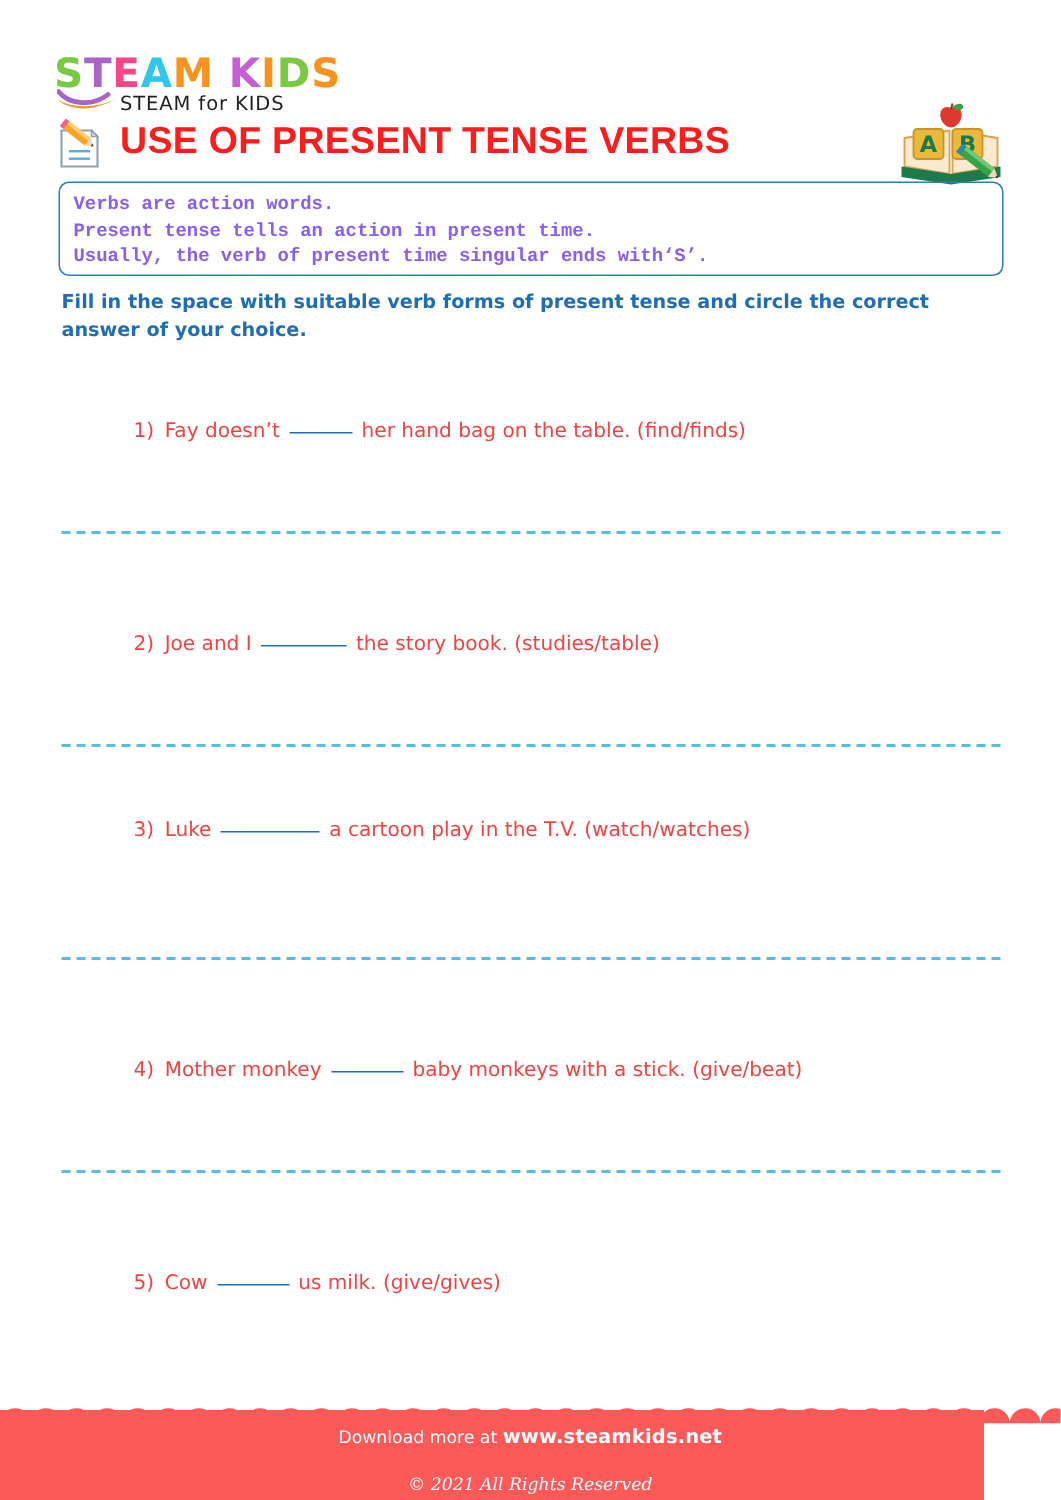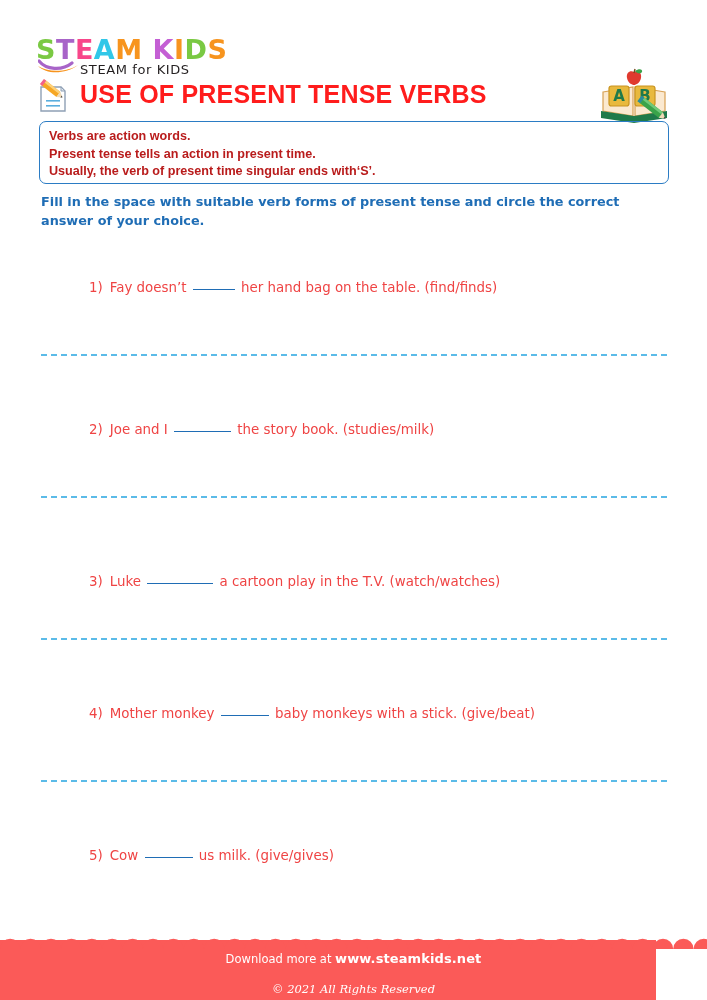--- a/index.html
+++ b/index.html
@@ -125,25 +125,25 @@
     left: 39px;
     top: 121px;
     width: 630px;
     height: 63px;
     box-sizing: border-box;
     border: 1.6px solid #2b7cc4;
     border-radius: 7px;
     padding: 6px 10px 0 9px;
   }
   .info-line {
-    font-family: Liberation Sans, sans-serif;
+    font-family: Liberation Mono, monospace;
     font-weight: bold;
     font-size: 12.6px;
     line-height: 17.5px;
-    color: #b91c1c;
+    color: #8b5cf6;
     white-space: nowrap;
   }
 
   
   .instructions {
     position: absolute;
     left: 41px;
     top: 193px;
     width: 626px;
     font-family: "DejaVu Sans", sans-serif;
@@ -297,25 +297,25 @@
   </div>
 
   <div class="instructions">Fill in the space with suitable verb forms of present tense and circle the correct answer of your choice.</div>
 
   <div class="questions" id="questions">
       <div class="q-block">
         <div class="q-text" style="top: 18px;"><span class="qnum">1)</span><span>Fay doesn’t</span> <span class="q-blank" style="width: 42px;"></span> <span>her hand bag on the table. (find/finds)</span></div>
         <div class="q-sep" style="top: 92px; border-top-color: rgb(91, 187, 232);"></div>
       </div>
       <div class="q-block">
-        <div class="q-text" style="top: 160px;"><span class="qnum">2)</span><span>Joe and I</span> <span class="q-blank" style="width: 57px;"></span> <span>the story book. (studies/milk)</span></div>
+        <div class="q-text" style="top: 160px;"><span class="qnum">2)</span><span>Joe and I</span> <span class="q-blank" style="width: 57px;"></span> <span>the story book. (studies/table)</span></div>
         <div class="q-sep" style="top: 234px; border-top-color: rgb(91, 187, 232);"></div>
       </div>
       <div class="q-block">
-        <div class="q-text" style="top: 312px;"><span class="qnum">3)</span><span>Luke</span> <span class="q-blank" style="width: 66px;"></span> <span>a cartoon play in the T.V. (watch/watches)</span></div>
+        <div class="q-text" style="top: 284px;"><span class="qnum">3)</span><span>Luke</span> <span class="q-blank" style="width: 66px;"></span> <span>a cartoon play in the T.V. (watch/watches)</span></div>
         <div class="q-sep" style="top: 376px; border-top-color: rgb(91, 187, 232);"></div>
       </div>
       <div class="q-block">
         <div class="q-text" style="top: 444px;"><span class="qnum">4)</span><span>Mother monkey</span> <span class="q-blank" style="width: 48px;"></span> <span>baby monkeys with a stick. (give/beat)</span></div>
         <div class="q-sep" style="top: 518px; border-top-color: rgb(91, 187, 232);"></div>
       </div>
       <div class="q-block">
         <div class="q-text" style="top: 586px;"><span class="qnum">5)</span><span>Cow</span> <span class="q-blank" style="width: 48px;"></span> <span>us milk. (give/gives)</span></div>
       </div>
     </div>

